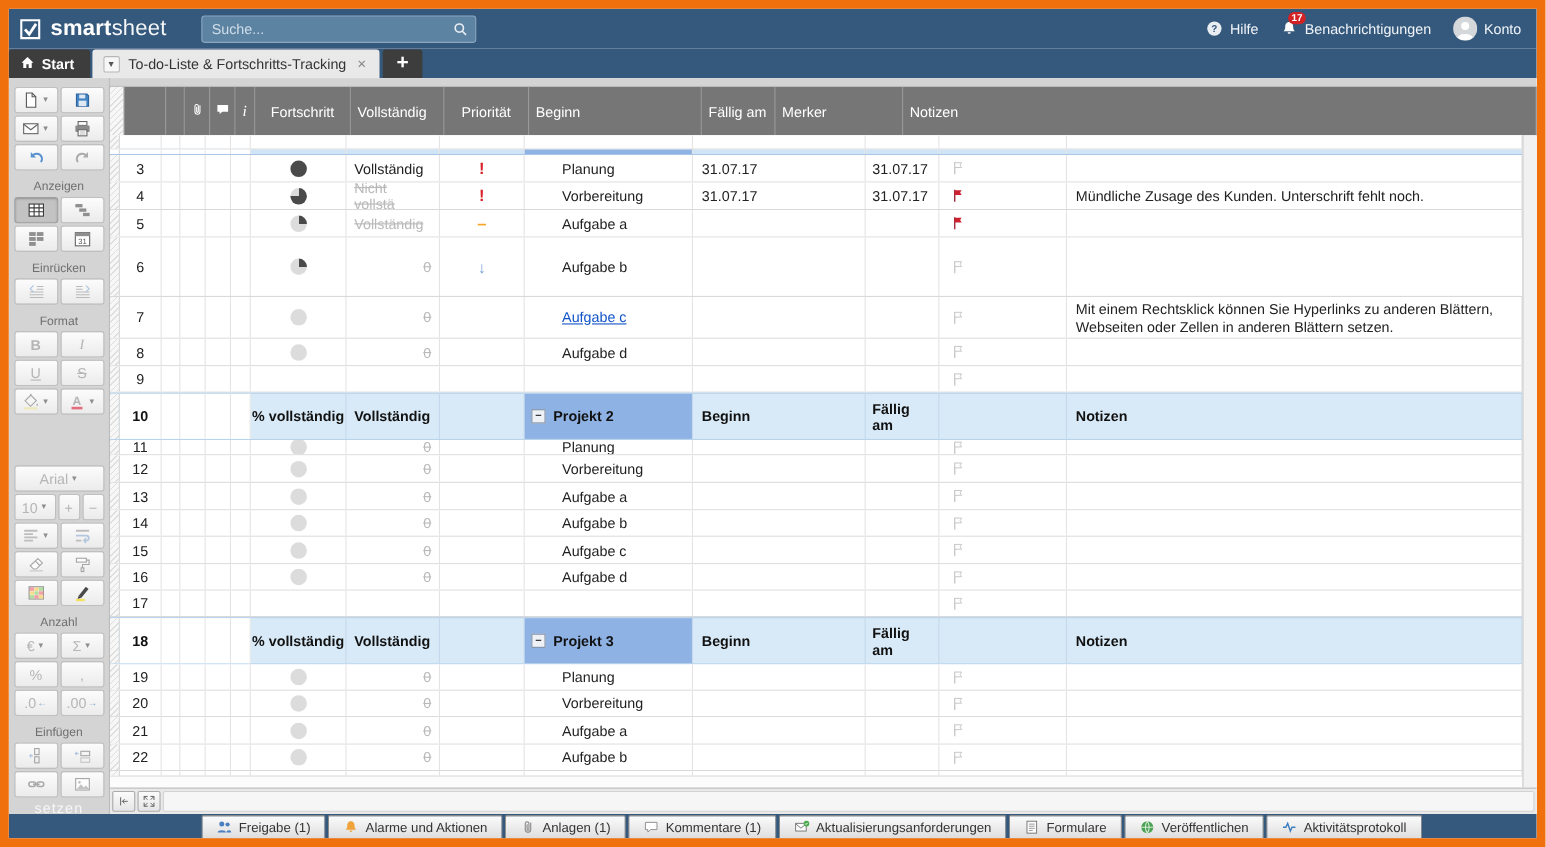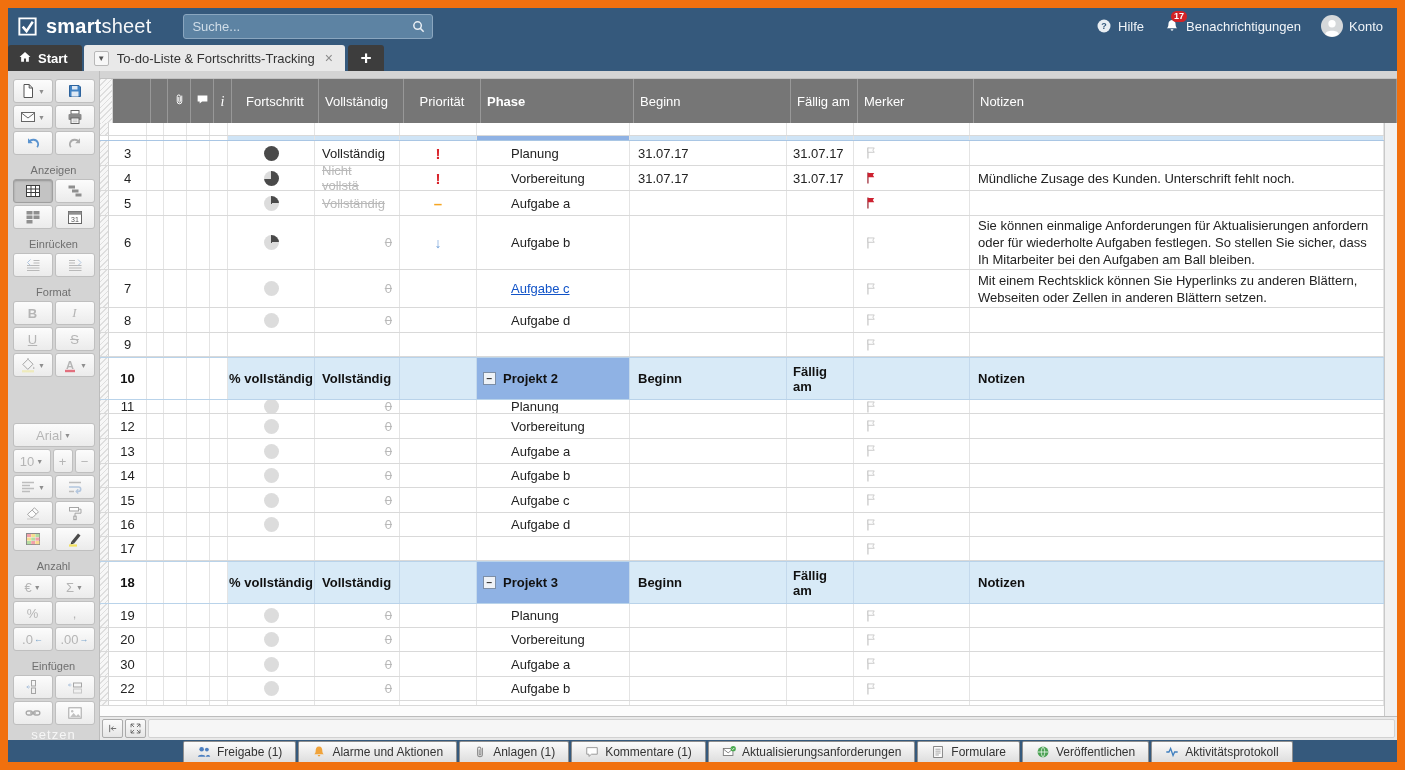--- a/index.html
+++ b/index.html
@@ -518,21 +518,20 @@
             <span><svg viewBox="0 0 16 16" fill="#fff">
                 <path d="M2 3h12v7.5H7.5L4.5 13v-2.5H2z"></path>
               </svg></span>
           </div>
           <div class="cell c-inf icell">
             <span style="font-family: &quot;Liberation Serif&quot;, serif; font-style: italic; font-size: 14px;">i</span>
           </div>
           <div class="cell c-fort">Fortschritt</div>
           <div class="cell c-voll">Vollständig</div>
           <div class="cell c-prio">Priorität</div>
-          <div class="cell c-phase bold">Phase</div>
           <div class="cell c-beg">Beginn</div>
           <div class="cell c-fael">Fällig am</div>
           <div class="cell c-merk">Merker</div>
           <div class="cell c-not">Notizen</div>
         </div>
       <div class="gmid">
         <div class="rows">
             <div class="row" style="height: 13px;">
               <div class="cell c-hatch"></div>
               <div class="cell c-num"></div>
@@ -688,21 +687,20 @@
               <div class="cell c-beg"></div>
               <div class="cell c-fael"></div>
               <div class="cell c-merk">
                 <span style="display: flex;">
                   <svg class="fl" viewBox="0 0 16 16">
                     <path d="M4.5 1.8v12.4" stroke="#c6c6c6" stroke-width="1.4"></path>
                     <path d="M4.5 2.2h7.2l-1.6 2.5 1.6 2.5H4.5z" fill="#fdfdfd" stroke="#c6c6c6"></path>
                   </svg>
                 </span>
               </div>
-              <div class="cell c-not">Sie können einmalige Anforderungen für Aktualisierungen anfordern oder für wiederholte Aufgaben festlegen. So stellen Sie sicher, dass Ih Mitarbeiter bei den Aufgaben am Ball bleiben.</div>
             </div>
             <div class="row" style="height: 38px;">
               <div class="cell c-hatch"></div>
               <div class="cell c-num">7</div>
               <div class="cell c-sel"></div>
               <div class="cell c-att"></div>
               <div class="cell c-com"></div>
               <div class="cell c-inf"></div>
               <div class="cell c-fort">
                 <div class="ball" data-v="0"></div>
@@ -1066,21 +1064,21 @@
                   <svg class="fl" viewBox="0 0 16 16">
                     <path d="M4.5 1.8v12.4" stroke="#c6c6c6" stroke-width="1.4"></path>
                     <path d="M4.5 2.2h7.2l-1.6 2.5 1.6 2.5H4.5z" fill="#fdfdfd" stroke="#c6c6c6"></path>
                   </svg>
                 </span>
               </div>
               <div class="cell c-not"></div>
             </div>
             <div class="row" style="height: 25px;">
               <div class="cell c-hatch"></div>
-              <div class="cell c-num">30</div>
+              <div class="cell c-num">21</div>
               <div class="cell c-sel"></div>
               <div class="cell c-att"></div>
               <div class="cell c-com"></div>
               <div class="cell c-inf"></div>
               <div class="cell c-fort">
                 <div class="ball" data-v="0"></div>
               </div>
               <div class="cell c-voll alignR">
                 <span class="strike">0</span>
               </div>

